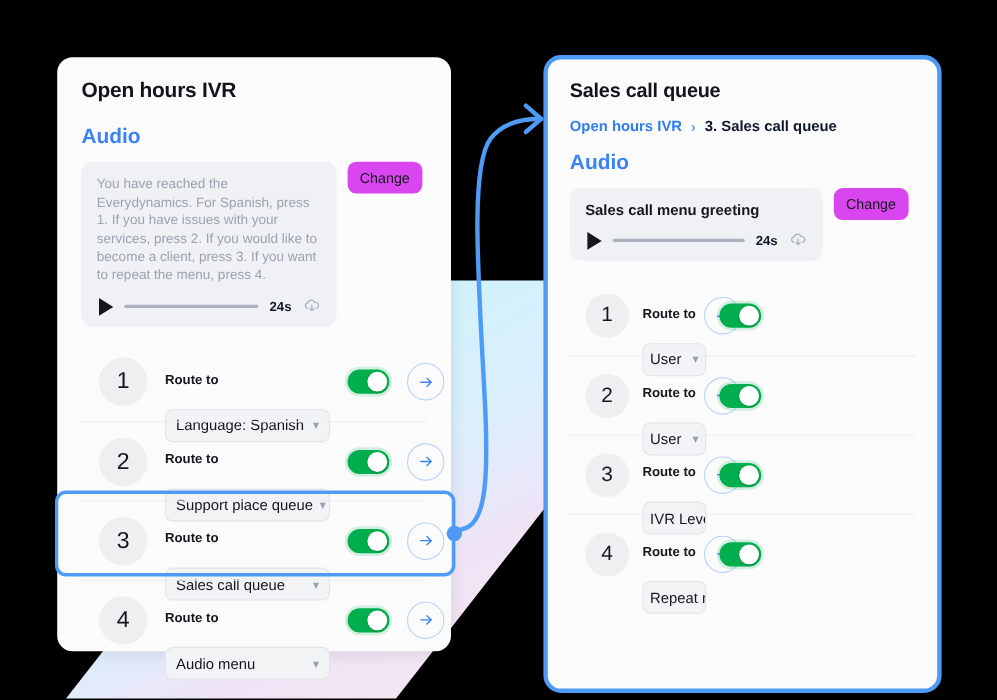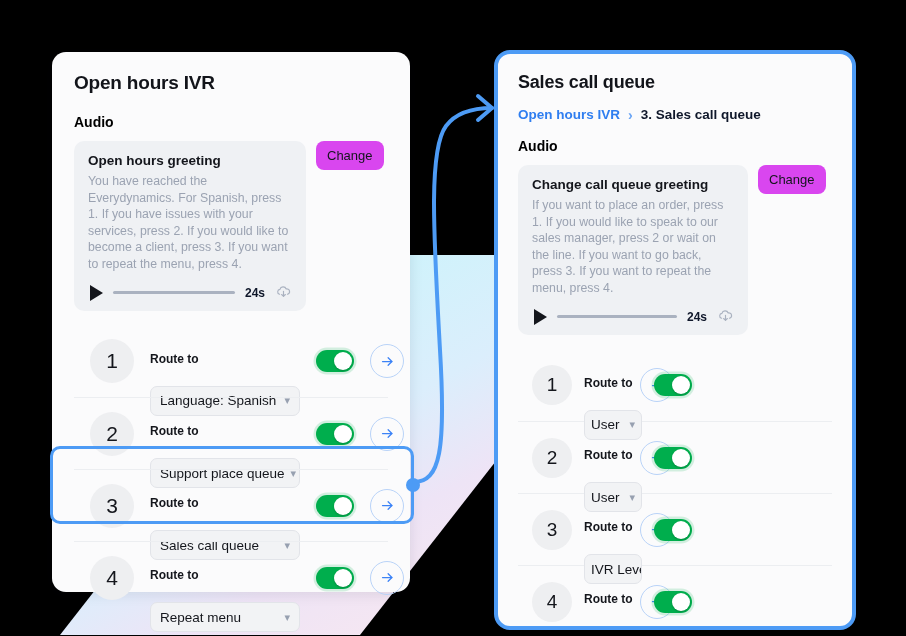--- a/index.html
+++ b/index.html
@@ -52,21 +52,21 @@
 
   .breadcrumb{
     display:flex;align-items:center;gap:8px;
     margin-top:14px;font-size:13.5px;font-weight:bold;
   }
   .crumb-link{color:#2f7ef0;cursor:pointer;}
   .crumb-sep{color:#6aa5f5;font-size:14px;line-height:1;}
   .crumb-current{color:#0f172a;font-weight:bold;}
 
   .section-label{
-    font-size:14px;font-weight:bold;color:#000000;
+    font-size:19px;font-weight:bold;color:#3b82f6;
     margin-top:20px;
   }
   .section-label-r{margin-top:16px;}
 
   
   .audio-row{display:flex;align-items:flex-start;gap:10px;margin-top:11px;}
   .audio-box{
     background:#eff1f4;border-radius:10px;
     padding:12px 14px 10px 14px;
     flex:0 0 auto;
@@ -172,21 +172,20 @@
 
   <div class="bg-shape"></div>
 
   <div class="card card-left">
     <div class="card-pad">
       <div class="title">Open hours IVR</div>
       <div class="section-label">Audio</div>
 
       <div class="audio-row">
         <div class="audio-box audio-box-l">
-          <div class="audio-name">Open hours greeting</div>
           <div class="audio-text">You have reached the Everydynamics. For Spanish, press 1. If you have issues with your services, press 2. If you would like to become a client, press 3. If you want to repeat the menu, press 4.</div>
           <div class="player">
             <div class="play-btn"></div>
             <div class="track"></div>
             <div class="dur">24s</div>
             <svg class="dl-icon" viewBox="0 0 24 24" fill="none" stroke="#aab2c0" stroke-width="1.6" stroke-linecap="round" stroke-linejoin="round">
               <path d="M6.5 14.5A3.5 3.5 0 0 1 7 7.6a4.6 4.6 0 0 1 8.8-.6A3.4 3.4 0 0 1 17.6 14.5"></path>
               <path d="M12 10.5v6.8"></path>
                 <path d="M9.4 14.8 12 17.4l2.6-2.6"></path>
             </svg>
@@ -255,21 +254,21 @@
                 <path d="M13 6l6 6-6 6"></path>
               </svg>
           </div>
         </div>
 
         <div class="route-row rr-left">
           <div class="num-badge">4</div>
           <div class="route-fields">
             <div class="route-label">Route to</div>
             <div class="select select-l">
-              <span>Repeat menu</span>
+              <span>Audio menu</span>
               <span class="chev">▾</span>
             </div>
           </div>
           <div class="toggle">
               <div class="knob"></div>
             </div>
           <div class="arrow-btn">
             <svg width="15" height="15" viewBox="0 0 24 24" fill="none" stroke="#3b82f6" stroke-width="2" stroke-linecap="round" stroke-linejoin="round">
                 <path d="M4 12h15"></path>
                 <path d="M13 6l6 6-6 6"></path>
@@ -296,22 +295,21 @@
       <div class="breadcrumb">
         <span class="crumb-link">Open hours IVR</span>
         <span class="crumb-sep">›</span>
         <span class="crumb-current">3. Sales call queue</span>
       </div>
 
       <div class="section-label section-label-r">Audio</div>
 
       <div class="audio-row">
         <div class="audio-box audio-box-r">
-          <div class="audio-name">Change call queue greeting</div>
-          <div class="audio-text">If you want to place an order, press 1. If you would like to speak to our sales manager, press 2 or wait on the line. If you want to go back, press 3. If you want to repeat the menu, press 4.</div>
+          <div class="audio-name">Sales call menu greeting</div>
           <div class="player">
             <div class="play-btn"></div>
             <div class="track"></div>
             <div class="dur">24s</div>
             <svg class="dl-icon" viewBox="0 0 24 24" fill="none" stroke="#aab2c0" stroke-width="1.6" stroke-linecap="round" stroke-linejoin="round">
               <path d="M6.5 14.5A3.5 3.5 0 0 1 7 7.6a4.6 4.6 0 0 1 8.8-.6A3.4 3.4 0 0 1 17.6 14.5"></path>
               <path d="M12 10.5v6.8"></path>
                 <path d="M9.4 14.8 12 17.4l2.6-2.6"></path>
             </svg>
           </div>

